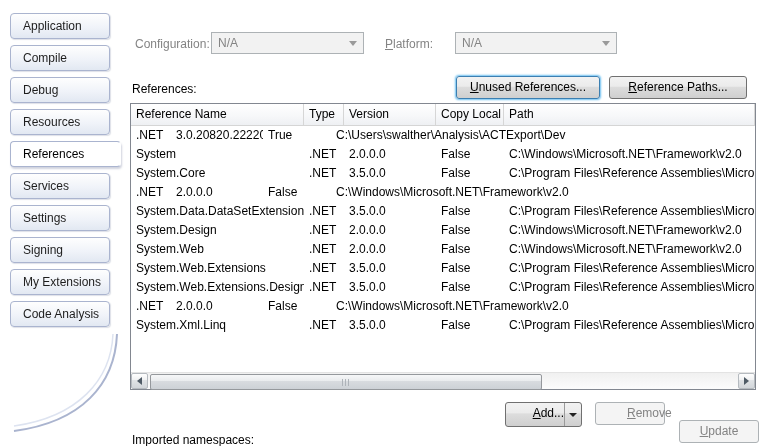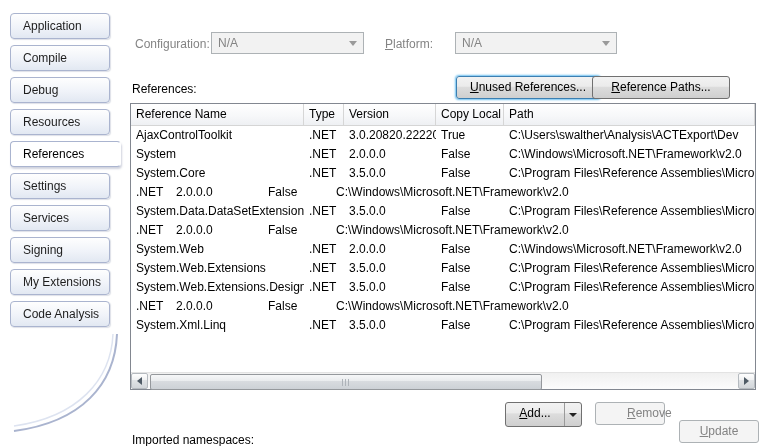--- a/index.html
+++ b/index.html
@@ -28,21 +28,21 @@
 
   
   .btn{position:absolute;height:23px;line-height:21px;text-align:center;
        border:1px solid #707070;border-radius:3px;color:#000;cursor:pointer;
        background:linear-gradient(to bottom,#f2f2f2 0%,#ebebeb 45%,#dddddd 46%,#cfcfcf 100%);
        font-family:inherit;font-size:12px;padding:0;}
   .btn.focused{border-color:#3c7fb1;box-shadow:0 0 2px 1px #6fc0f0;}
   .btn.disabled{background:#f4f4f4;border-color:#adb2b5;color:#838383;cursor:default;}
   .split{position:absolute;height:23px;display:flex;border:1px solid #707070;border-radius:3px;overflow:hidden;
        background:linear-gradient(to bottom,#f2f2f2 0%,#ebebeb 45%,#dddddd 46%,#cfcfcf 100%);}
-  .split .main{width:58px;line-height:21px;text-align:center;cursor:pointer;}
+  .split .main{width:58px;line-height:21px;text-align:right;cursor:pointer;}
   .split .drop{width:16px;border-left:1px solid #9a9a9a;display:flex;align-items:center;justify-content:center;cursor:pointer;}
   .split .drop .caret{width:0;height:0;border-left:4px solid transparent;border-right:4px solid transparent;border-top:4px solid #222;}
 
   
   .section-label{position:absolute;color:#000;}
   .grid{position:absolute;left:130px;top:103px;width:626px;height:287px;
         border:1px solid #828790;background:#ffffff;box-sizing:border-box;}
   .ghead{display:flex;height:21px;
         background:linear-gradient(to bottom,#ffffff,#f6f7f9 60%,#eef0f3);
         border-bottom:1px solid #d5d5d5;}
@@ -75,22 +75,22 @@
 <body>
 
 <div class="page">
 
   <div class="tabs">
       <div class="tab">Application</div>
       <div class="tab">Compile</div>
       <div class="tab">Debug</div>
       <div class="tab">Resources</div>
       <div class="tab selected">References</div>
+      <div class="tab">Services</div>
       <div class="tab">Settings</div>
-      <div class="tab">Services</div>
       <div class="tab">Signing</div>
       <div class="tab">My Extensions</div>
       <div class="tab">Code Analysis</div>
     </div>
 
   <svg class="swoosh" width="112" height="106" viewBox="0 0 112 106">
     <path d="M107,2 C105,52 72,90 4,99" fill="none" stroke="#aab4cf" stroke-width="2"></path>
     <path d="M103,2 C101,48 68,85 4,94" fill="none" stroke="#dde3f0" stroke-width="1.5"></path>
   </svg>
 
@@ -102,33 +102,32 @@
 
   <span class="lbl-disabled mn" style="left:385px;top:37px;"><u>P</u>latform:</span>
   <div class="combo" style="left:455px;top:32px;width:154px;">
     <span>N/A</span>
     <span class="arrow"></span>
   </div>
 
   <span class="section-label" style="position:absolute;left:132px;top:82px;">References:</span>
 
   <button class="btn focused mn" style="left:456px;top:76px;width:144px;"><u>U</u>nused References...</button>
-  <button class="btn mn" style="left:592px;top:76px;width:138px;"><u>R</u>eference Paths...</button>
+  <button class="btn mn" style="left:609px;top:76px;width:138px;"><u>R</u>eference Paths...</button>
 
   <div class="grid">
     <div class="ghead">
         <div class="th" style="width: 173px;">Reference Name</div>
         <div class="th" style="width: 40px;">Type</div>
         <div class="th" style="width: 92px;">Version</div>
         <div class="th" style="width: 68px;">Copy Local</div>
         <div class="th" style="width: 251px;">Path</div>
       </div>
     <div class="gbody">
         <div class="tr">
-          <div class="td" style="width: 173px;">AjaxControlToolkit</div>
           <div class="td" style="width: 40px;">.NET</div>
           <div class="td" style="width: 92px;">3.0.20820.22220</div>
           <div class="td" style="width: 68px;">True</div>
           <div class="td" style="width: 251px;">C:\Users\swalther\Analysis\ACTExport\Dev</div>
         </div>
         <div class="tr">
           <div class="td" style="width: 173px;">System</div>
           <div class="td" style="width: 40px;">.NET</div>
           <div class="td" style="width: 92px;">2.0.0.0</div>
           <div class="td" style="width: 68px;">False</div>
@@ -148,20 +147,21 @@
           <div class="td" style="width: 251px;">C:\Windows\Microsoft.NET\Framework\v2.0</div>
         </div>
         <div class="tr">
           <div class="td" style="width: 173px;">System.Data.DataSetExtensions</div>
           <div class="td" style="width: 40px;">.NET</div>
           <div class="td" style="width: 92px;">3.5.0.0</div>
           <div class="td" style="width: 68px;">False</div>
           <div class="td" style="width: 251px;">C:\Program Files\Reference Assemblies\Micro</div>
         </div>
         <div class="tr">
+          <div class="td" style="width: 173px;">System.Design</div>
           <div class="td" style="width: 40px;">.NET</div>
           <div class="td" style="width: 92px;">2.0.0.0</div>
           <div class="td" style="width: 68px;">False</div>
           <div class="td" style="width: 251px;">C:\Windows\Microsoft.NET\Framework\v2.0</div>
         </div>
         <div class="tr">
           <div class="td" style="width: 173px;">System.Web</div>
           <div class="td" style="width: 40px;">.NET</div>
           <div class="td" style="width: 92px;">2.0.0.0</div>
           <div class="td" style="width: 68px;">False</div>

